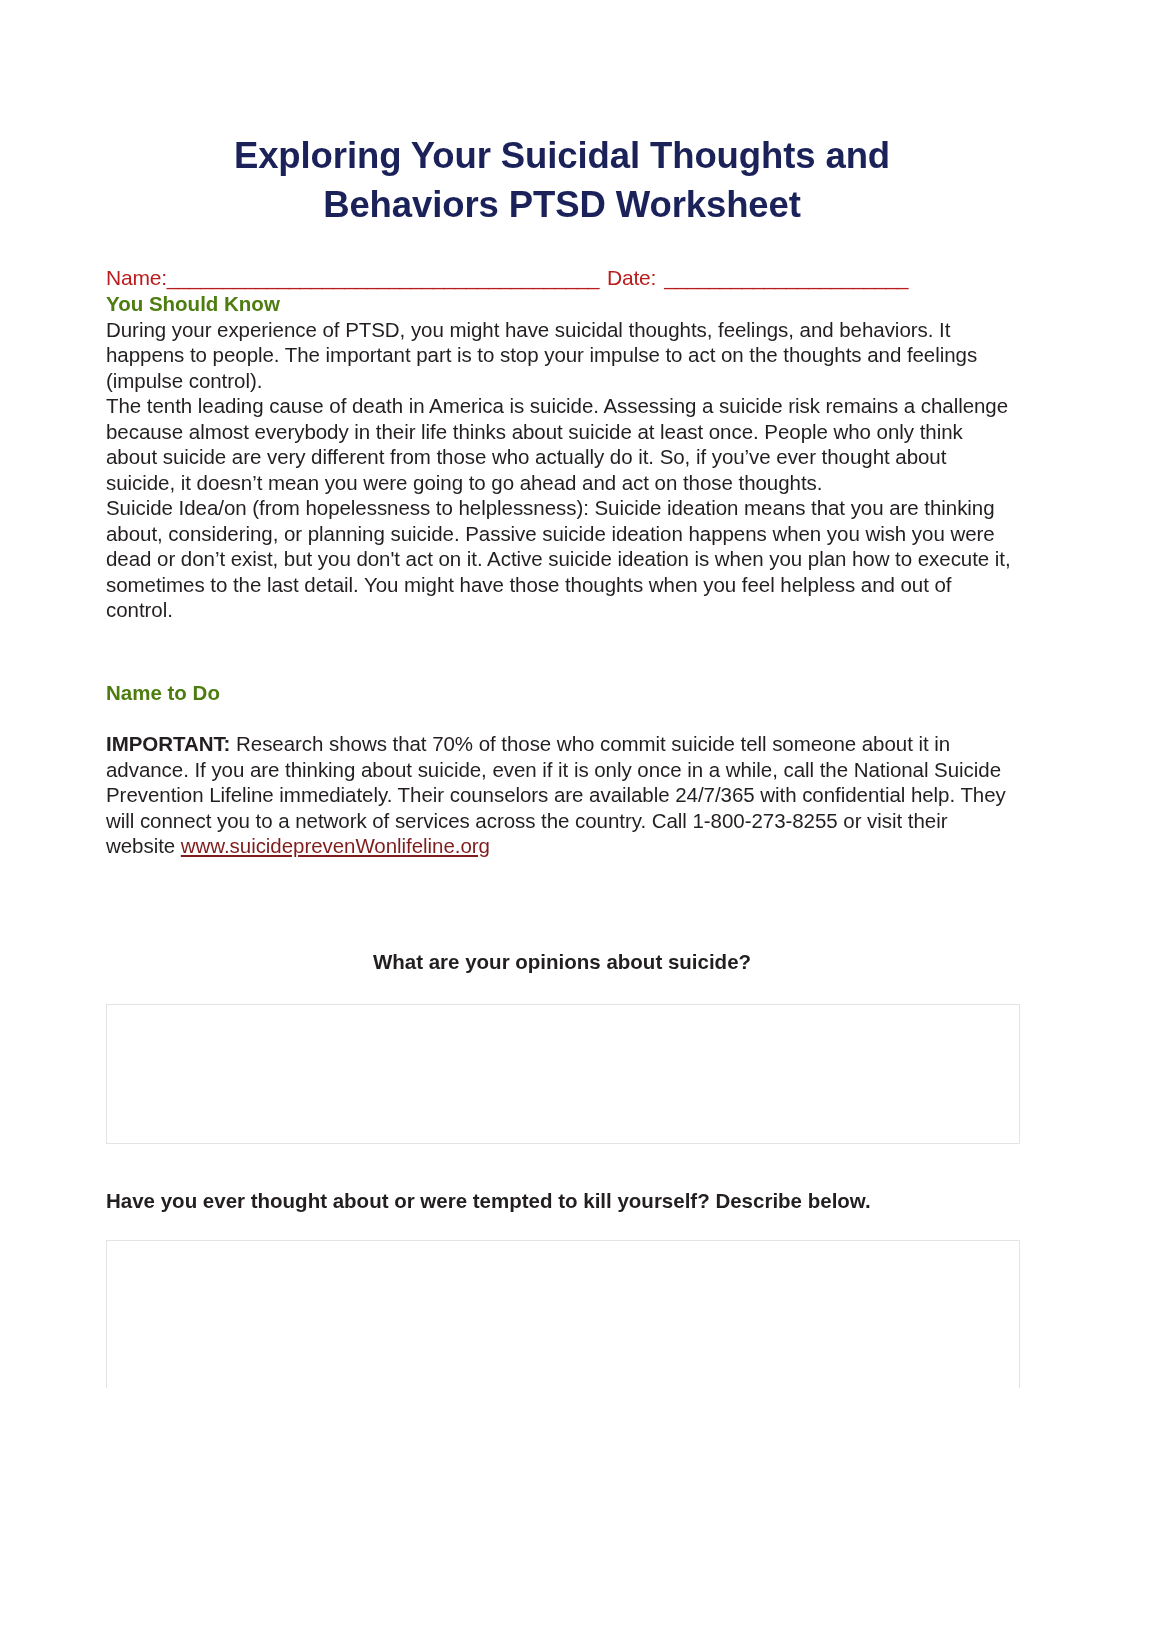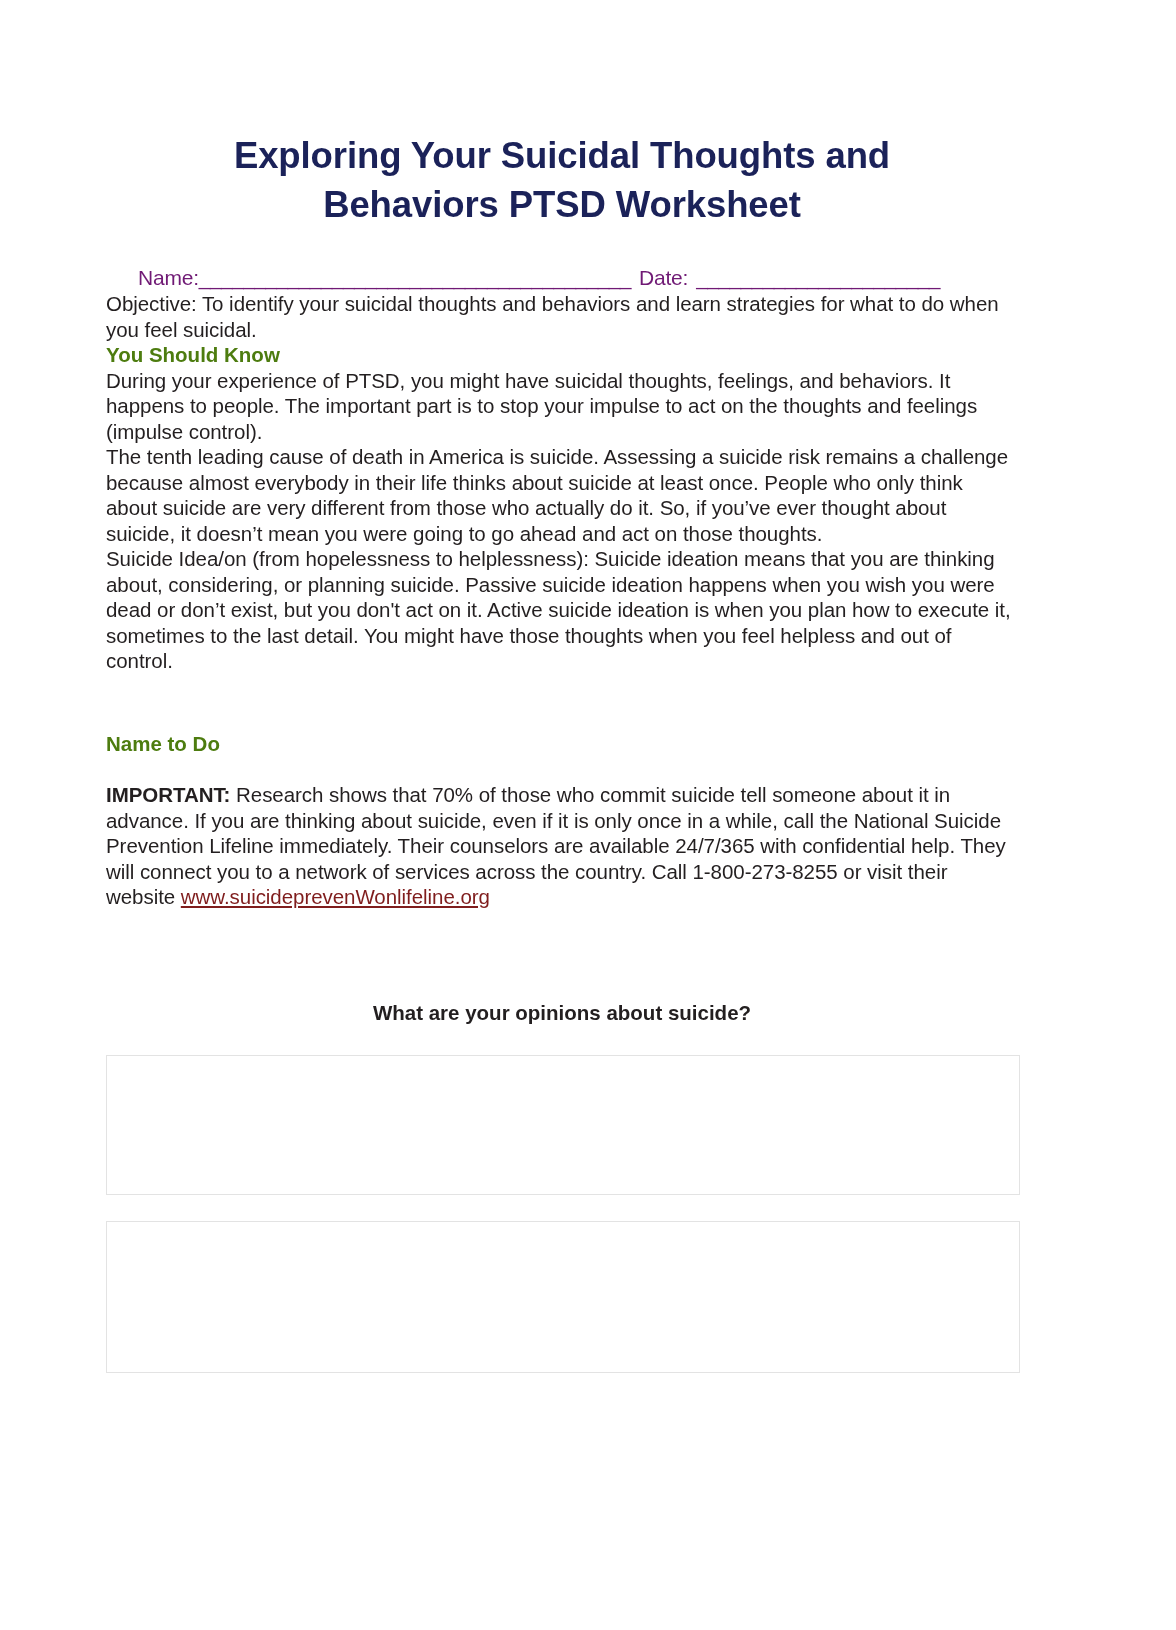--- a/index.html
+++ b/index.html
@@ -45,24 +45,23 @@
   }
   .doc-title .title-line {
     display: block;
   }
 
   
   .namedate {
     margin-top: 36px;
     font-size: 21px;
     line-height: 26px;
-    color: #701a75;
+    color: #b91c1c;
     white-space: nowrap;
     letter-spacing: -0.2px;
-    margin-left: 32px;
   }
   .namedate .fill {
     letter-spacing: -0.6px;
   }
   .namedate .gap {
     display: inline-block;
     width: 8px;
   }
 
   
@@ -126,30 +125,30 @@
 
     <h1 class="doc-title">
       <span class="title-line">Exploring Your Suicidal Thoughts and</span>
       <span class="title-line">Behaviors PTSD Worksheet</span>
     </h1>
 
     <div class="namedate">
       <span>Name:</span><span class="fill">_______________________________________</span><span class="gap"></span><span>Date:</span><span class="gap"></span><span class="fill">______________________</span>
     </div>
 
-    <p class="body sp-objective">Objective: To identify your suicidal thoughts and behaviors and learn strategies for what to do when you feel suicidal.</p>
 
     <h2 class="section-head sub-head-gap">You Should Know</h2>
     <p class="body">During your experience of PTSD, you might have suicidal thoughts, feelings, and behaviors. It happens to people. The important part is to stop your impulse to act on the thoughts and feelings (impulse control).</p>
     <p class="body sp-para">The tenth leading cause of death in America is suicide. Assessing a suicide risk remains a challenge because almost everybody in their life thinks about suicide at least once. People who only think about suicide are very different from those who actually do it. So, if you’ve ever thought about suicide, it doesn’t mean you were going to go ahead and act on those thoughts.</p>
     <p class="body sp-para">Suicide Idea/on (from hopelessness to helplessness): Suicide ideation means that you are thinking about, considering, or planning suicide. Passive suicide ideation happens when you wish you were dead or don’t exist, but you don't act on it. Active suicide ideation is when you plan how to execute it, sometimes to the last detail. You might have those thoughts when you feel helpless and out of control.</p>
 
     <h2 class="section-head sp-section" style="margin-top:57px;">Name to Do</h2>
 
     <p class="body" style="margin-top:26px;"><span class="strong">IMPORTANT:</span><span> Research shows that 70% of those who commit suicide tell someone about it in advance. If you are thinking about suicide, even if it is only once in a while, call the National Suicide Prevention Lifeline immediately. Their counselors are available 24/7/365 with confidential help. They will connect you to a network of services across the country. Call 1-800-273-8255 or visit their website </span><a class="link" href="#">www.suicideprevenWonlifeline.org</a></p>
 
     <p class="question q1-gap">What are your opinions about suicide?</p>
     <div class="answer-box"></div>
 
+    <p class="question q2-gap">Have you ever thought about or were tempted to kill yourself? Describe below.</p>
     <div class="answer-box second"></div>
 
   </div>
 </div>
 
 </body></html>

